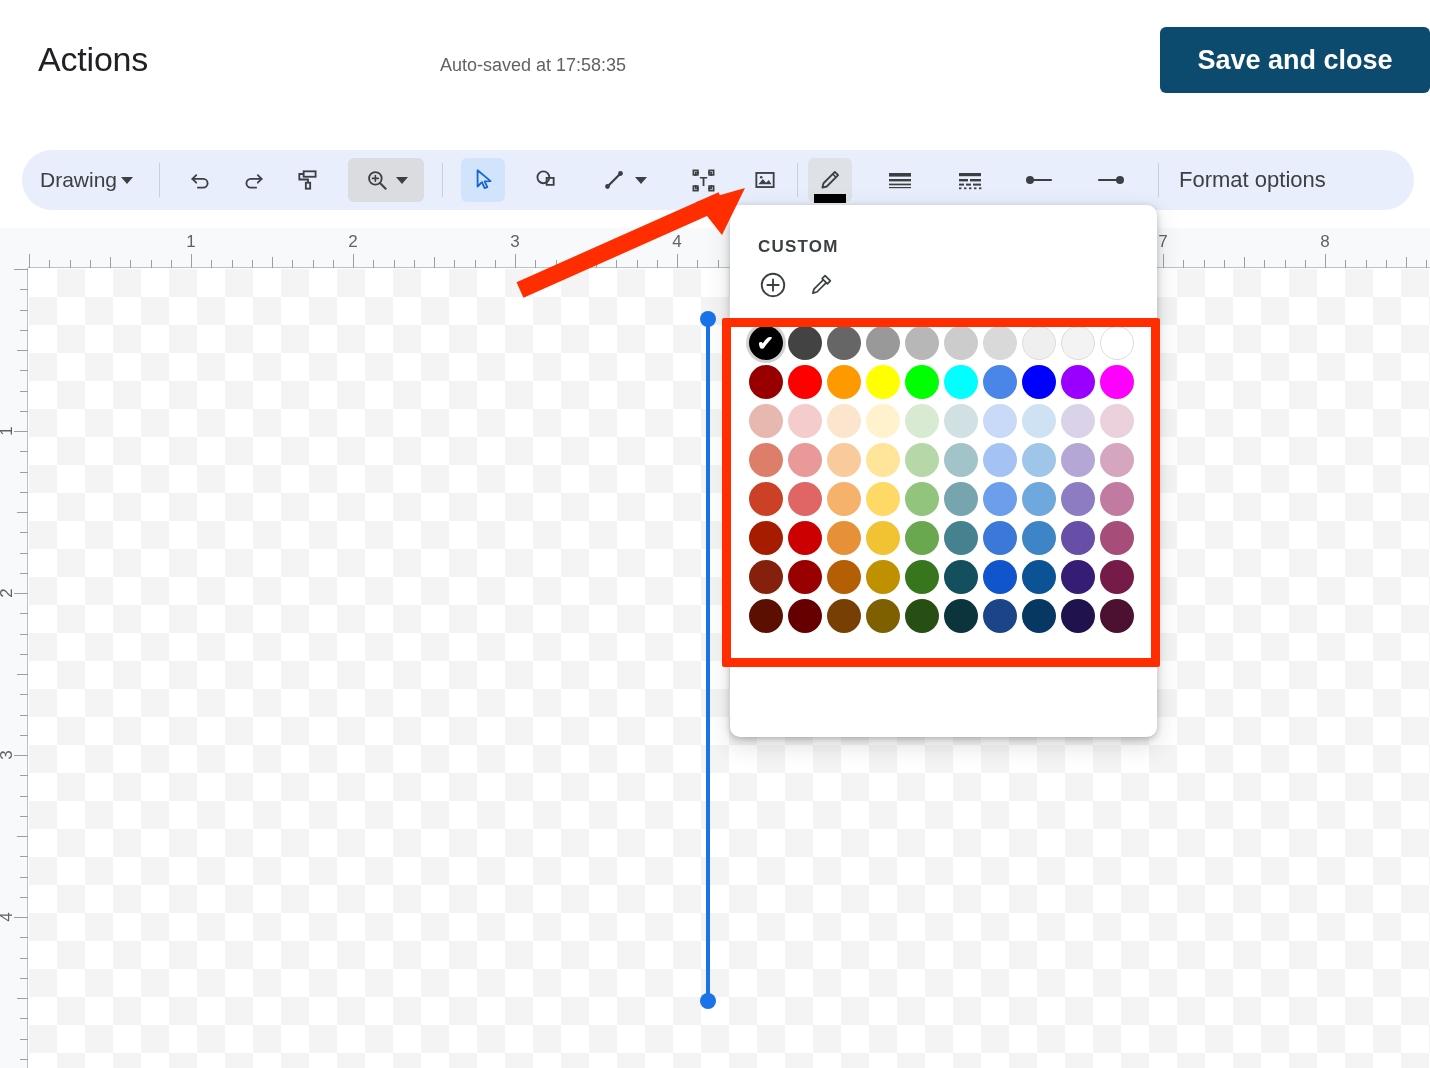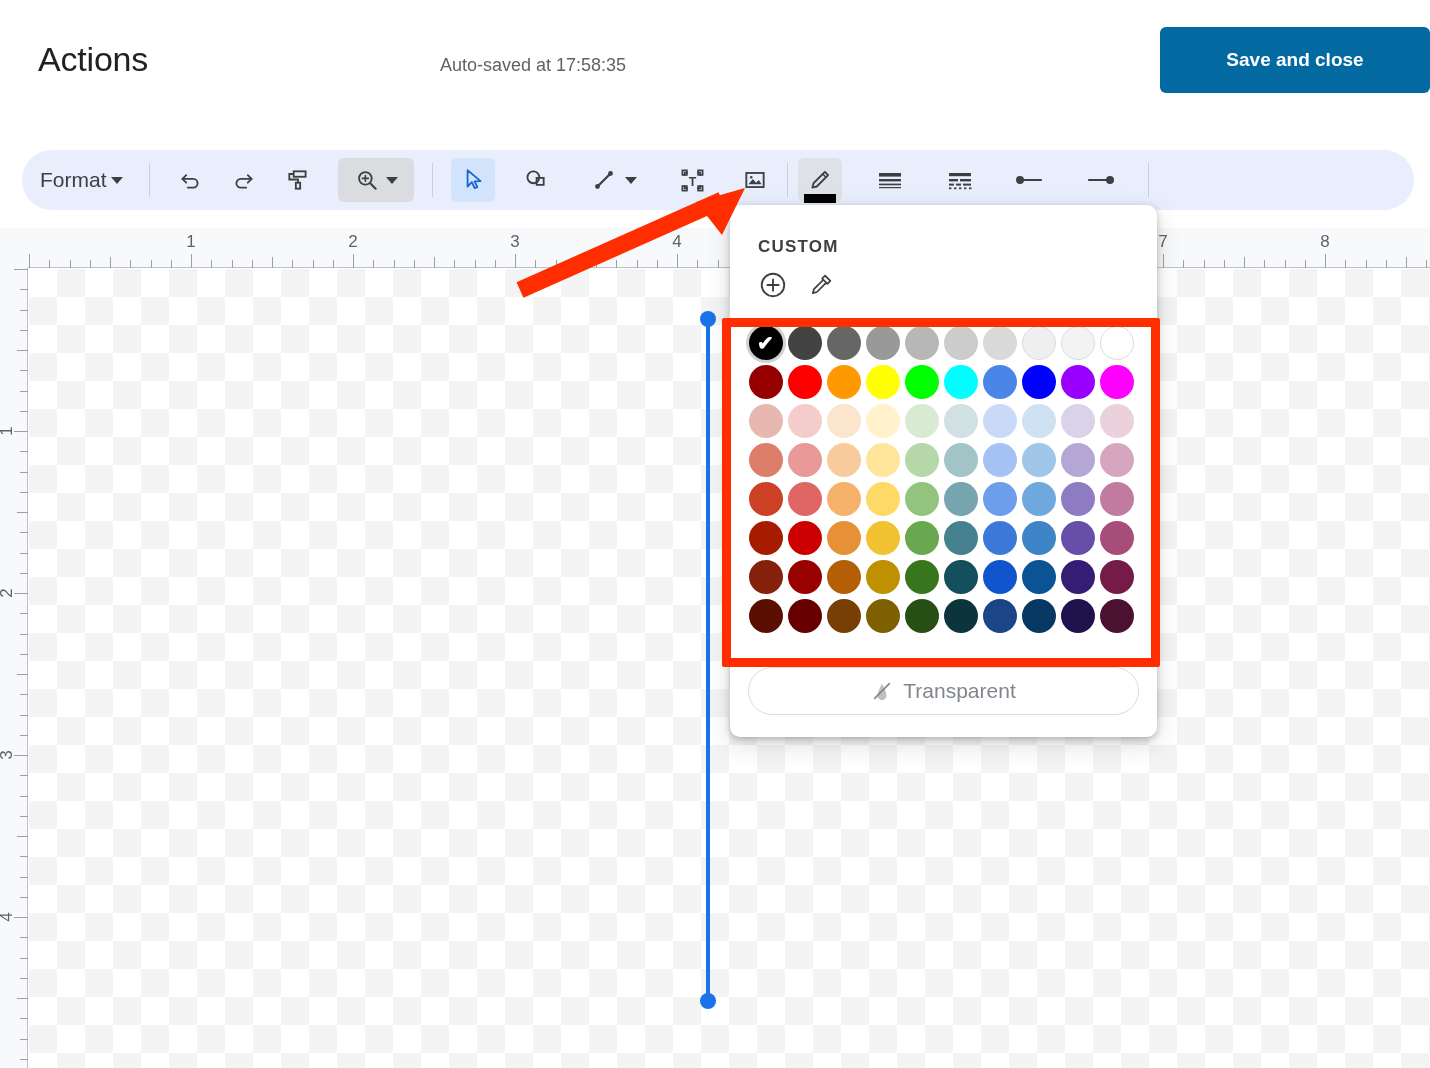--- a/index.html
+++ b/index.html
@@ -20,24 +20,24 @@
     position: absolute; left: 38px; top: 40px;
     font-size: 34px; color: #202124; letter-spacing: -0.2px;
   }
   .autosave {
     position: absolute; left: 440px; top: 55px;
     font-size: 18px; color: #5f6368;
   }
   .save-close-btn {
     position: absolute; right: 0px; top: 27px;
     width: 270px; height: 66px;
-    background: #0369a1; color: #ffffff;
+    background: #0c4a6e; color: #ffffff;
     border: none; border-radius: 6px;
     font-family: "Liberation Sans", sans-serif;
-    font-size: 19px; font-weight: bold;
+    font-size: 27px; font-weight: bold;
     cursor: pointer;
   }
 
   
   .toolbar {
     position: absolute; left: 22px; top: 150px;
     width: 1392px; height: 60px;
     background: #e8eefc;
     border-radius: 30px;
     display: flex; align-items: center;
@@ -208,21 +208,21 @@
 
 <div class="header">
   <div class="doc-title">Actions</div>
   <div class="autosave">Auto-saved at 17:58:35</div>
   <button class="save-close-btn">Save and close</button>
 </div>
 
 <div class="toolbar">
 
   <div class="tb-item tb-actions">
-    <span>Format</span>
+    <span>Drawing</span>
     <span class="caret"></span>
   </div>
 
   <div class="gap-s"></div>
   <div class="divider"></div>
   <div class="gap-m"></div>
 
   <div class="tb-item tb-btn">
     <svg width="26" height="26" viewBox="0 0 24 24">
       <path d="M8.5 7.5 L5 11 L8.5 14.5" fill="none" stroke="#3c4043" stroke-width="1.7" stroke-linecap="round" stroke-linejoin="round"></path>
@@ -368,20 +368,21 @@
   <div class="tb-item tb-btn">
     <svg width="34" height="24" viewBox="0 0 34 24">
       <path d="M6 12 H25" stroke="#3c4043" stroke-width="2.2" stroke-linecap="round"></path>
       <circle cx="27" cy="12" r="4" fill="#3c4043"></circle>
     </svg>
   </div>
 
   <div class="gap-l"></div>
   <div class="divider"></div>
 
+  <div class="tb-item format-options">Format options</div>
 </div>
 
 <div class="ruler-h" id="ruler-h">
   <div class="ruler-h-base"></div>
 <div class="rh-tick" style="left: 29px; height: 14px;"></div>
     <div class="rh-tick" style="left: 49.25px; height: 8px;"></div>
     <div class="rh-tick" style="left: 69.5px; height: 8px;"></div>
     <div class="rh-tick" style="left: 89.75px; height: 8px;"></div>
     <div class="rh-tick" style="left: 110px; height: 11px;"></div>
     <div class="rh-tick" style="left: 130.25px; height: 8px;"></div>
@@ -771,27 +772,20 @@
         </div>
         <div class="swatch-cell">
           <div class="swatch" style="background: rgb(32, 18, 77);"></div>
         </div>
         <div class="swatch-cell">
           <div class="swatch" style="background: rgb(76, 17, 48);"></div>
         </div>
       </div>
   </div>
 
-  <div class="transparent-btn">
-    <svg width="22" height="22" viewBox="0 0 24 24">
-      <path d="M7 17 C7 13 12 4 12 4 C12 4 17 13 17 17 a5 5 0 0 1 -10 0 Z" fill="#bdc1c6"></path>
-      <path d="M4 20 L20 4" stroke="#80868b" stroke-width="1.8" stroke-linecap="round"></path>
-    </svg>
-    <span>Transparent</span>
-  </div>
 </div>
 
 <div class="highlight-box"></div>
 
 <svg class="annot-arrow" viewBox="0 0 280 145">
   <path d="M20 112 L222 22" stroke="#ff2d00" stroke-width="17" stroke-linecap="butt"></path>
   <path d="M245 10 L196 24 L222 57 Z" fill="#ff2d00"></path>
 </svg>
 
 </body></html>

